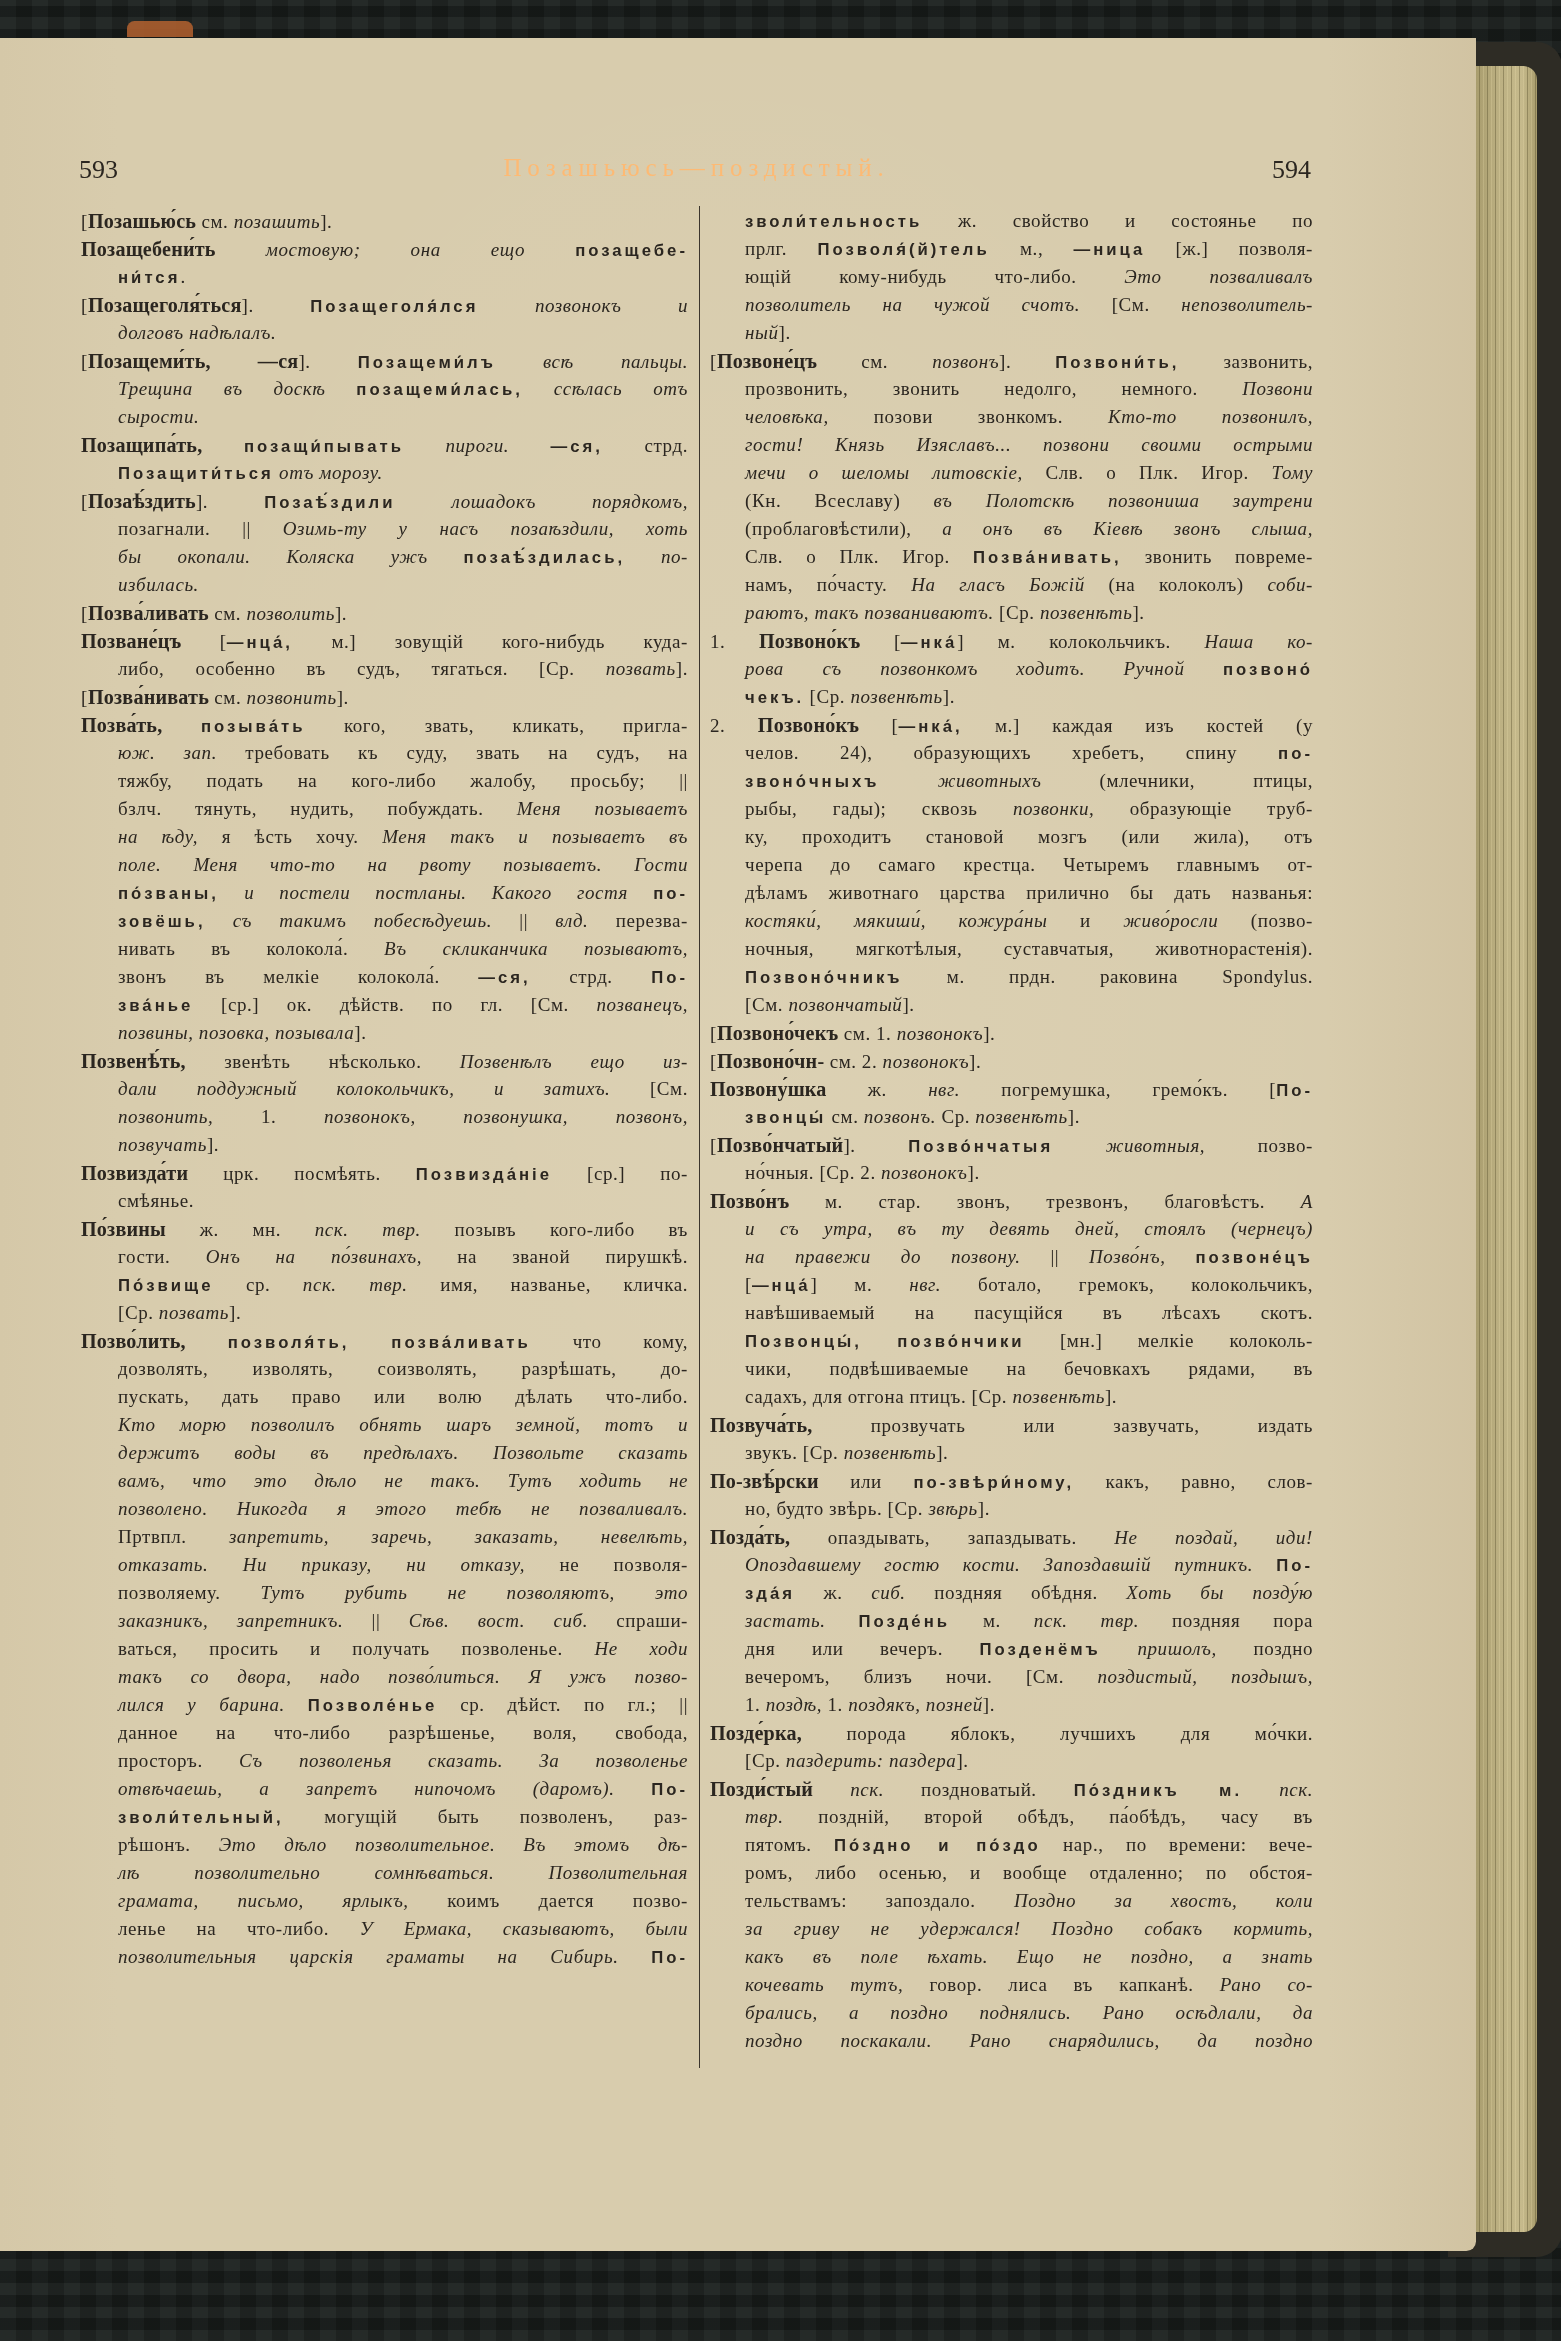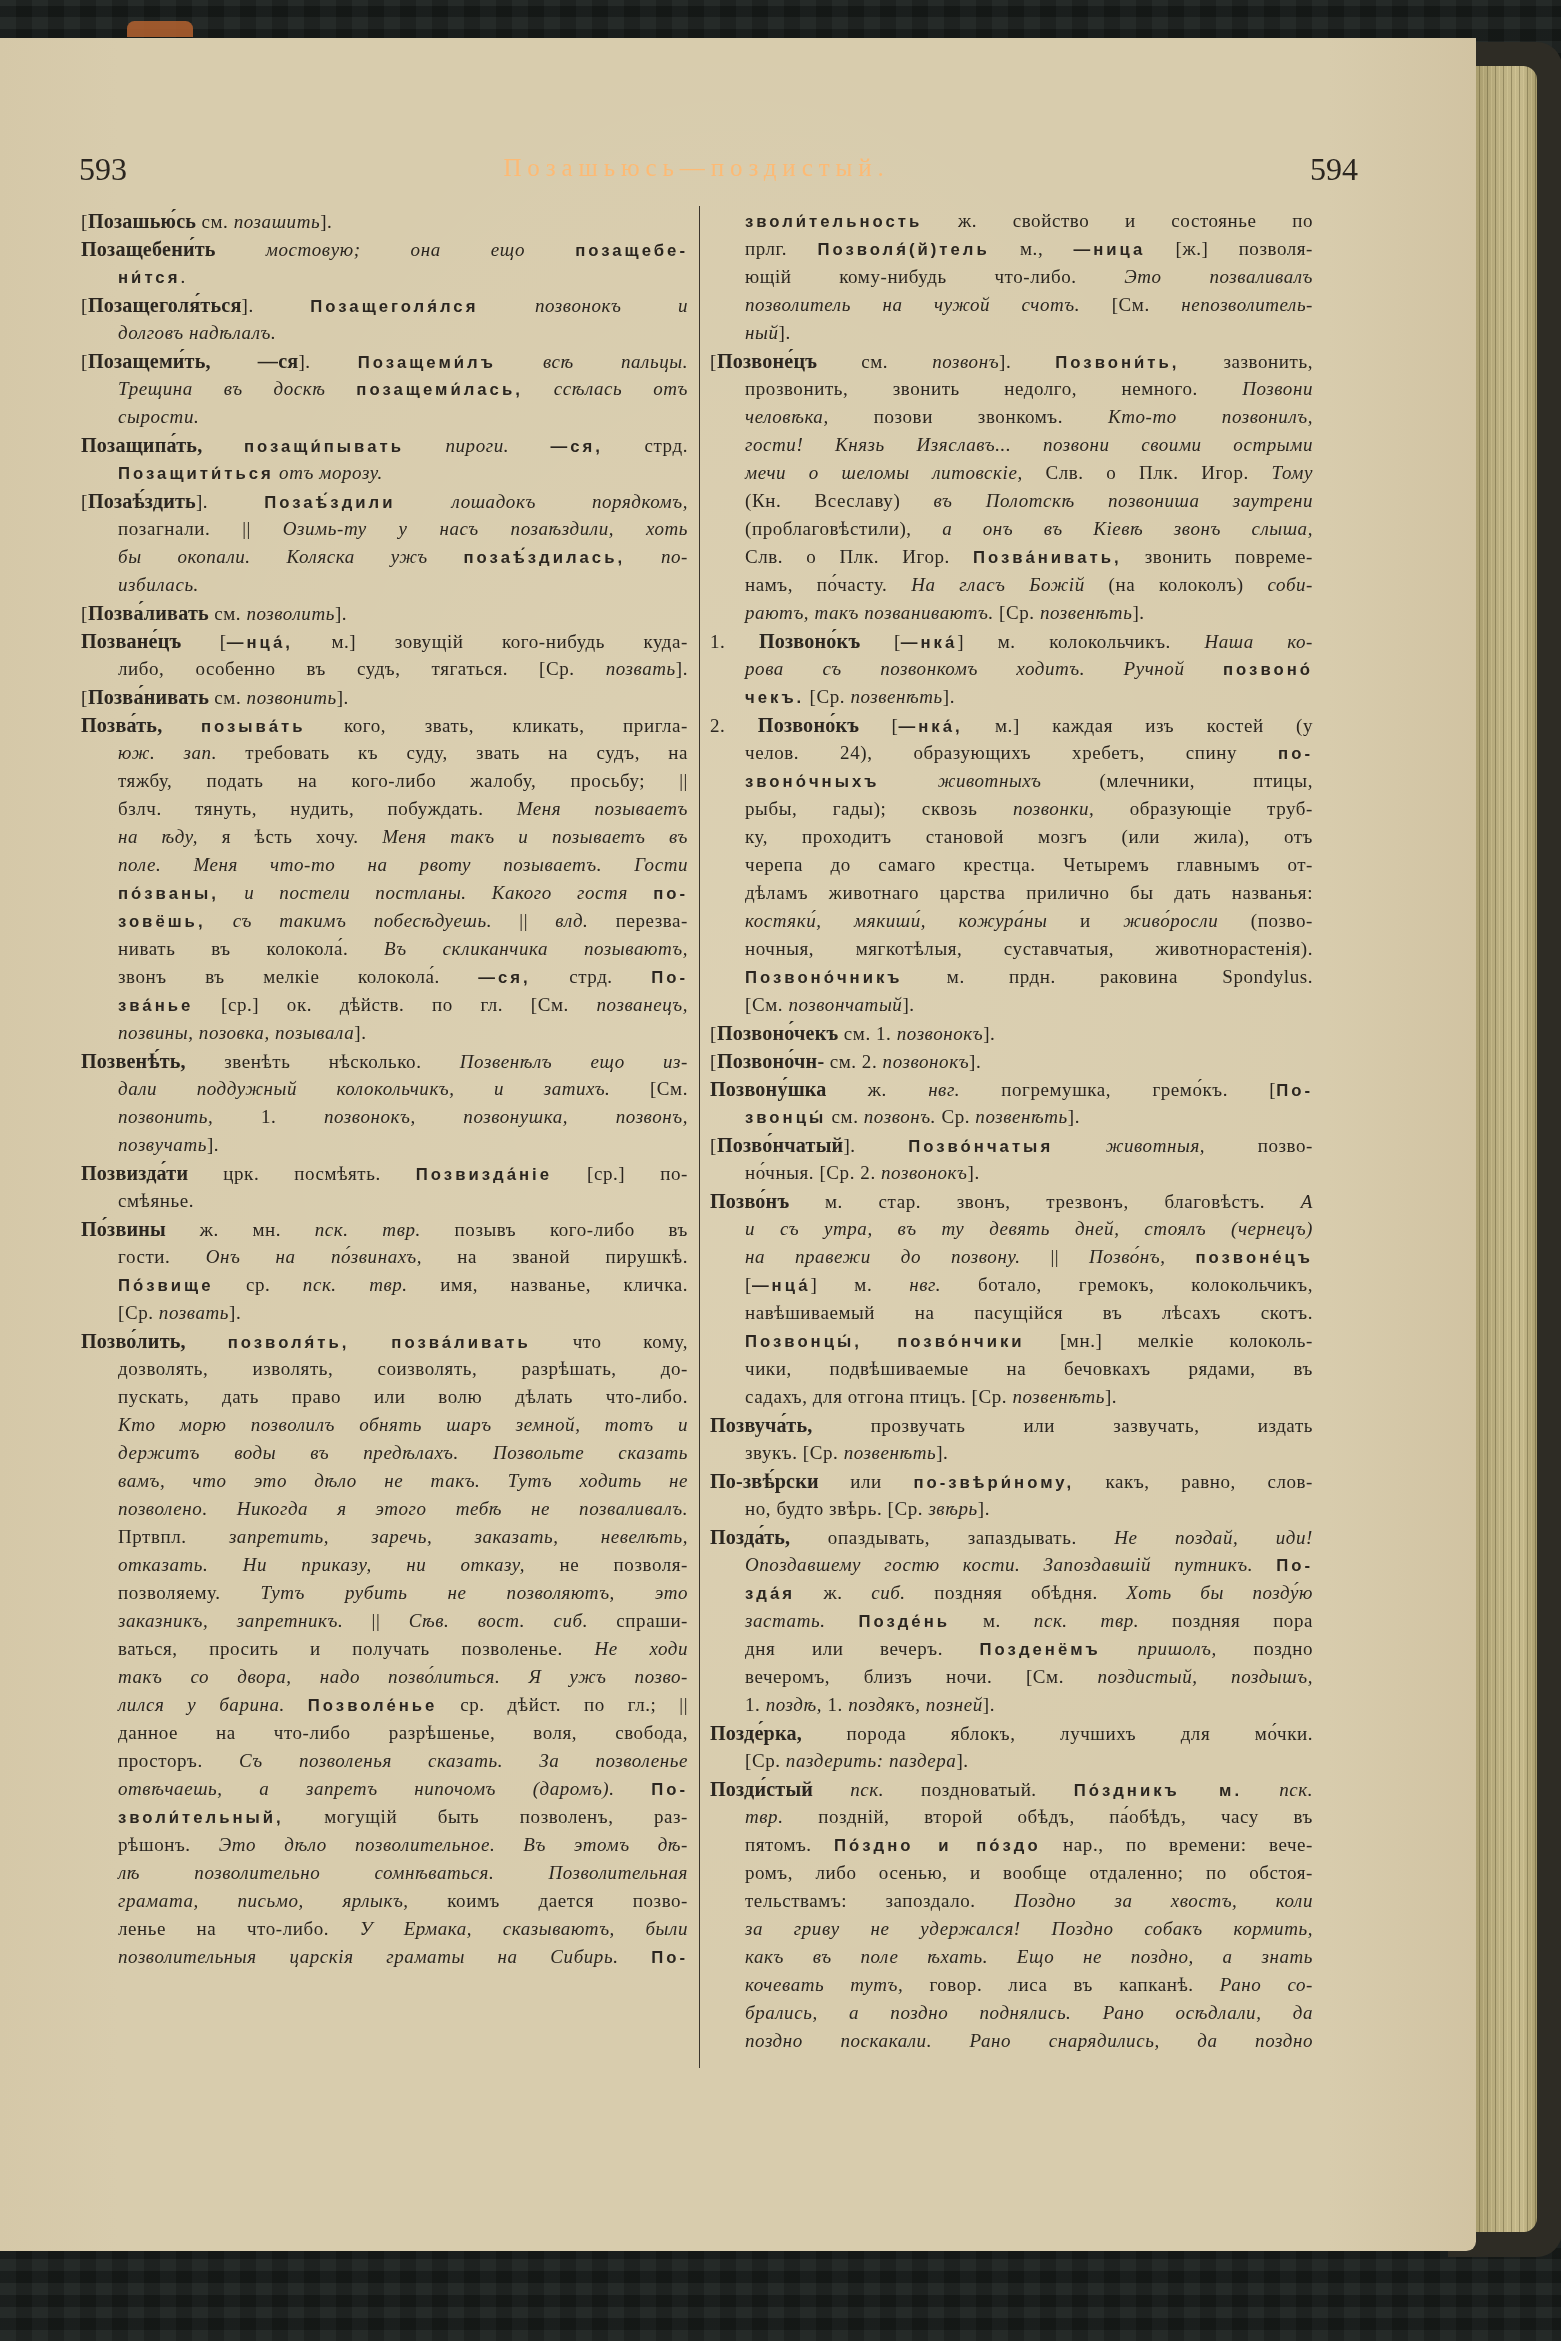--- a/index.html
+++ b/index.html
@@ -27,23 +27,23 @@
       linear-gradient(90deg,#a99d6e 0%, #bdb183 40%, #c6ba8c 75%, #a89c6c 100%);
     border-radius:0 14px 14px 0;
   }
   .page{
     position:absolute;left:0;top:38px;width:1476px;height:2213px;
     background:
       radial-gradient(ellipse at 50% 45%, rgba(255,250,235,0.10) 0%, rgba(0,0,0,0) 60%),
       linear-gradient(90deg, #d5c8a8 0%, var(--paper) 8%, var(--paper) 90%, #d1c3a2 100%);
     border-radius:0 0 9.7px 0;
   }
-  .hdr{position:absolute;color:var(--ink);line-height:25px;font-size:32px;font-family:"Liberation Serif", serif;}
+  .hdr{position:absolute;color:var(--ink);line-height:25px;font-size:26px;font-family:"Liberation Serif", serif;}
   .hdr-left{left:79px;top:157px;}
-  .hdr-right{left:1272px;top:157px;margin-left:38px;}
+  .hdr-right{left:1272px;top:157px;}
   .hdr-title{left:375px;top:155px;width:643px;text-align:center;font-size:25px;letter-spacing:5.9px;color:#fdba74;}
   .rule{position:absolute;left:699px;top:206px;width:1.1px;height:1862px;background:#3b352d;}
   .col{position:absolute;top:207px;color:var(--ink);}
   .col-left{left:81px;width:607px;}
   .col-right{left:710px;width:603px;}
   .ln{
     height:28px;line-height:28px;font-size:19px;overflow:hidden;
     letter-spacing:0.03em;text-align:left;text-align-last:left;
     hyphens:none;word-break:keep-all;white-space:normal;
   }

